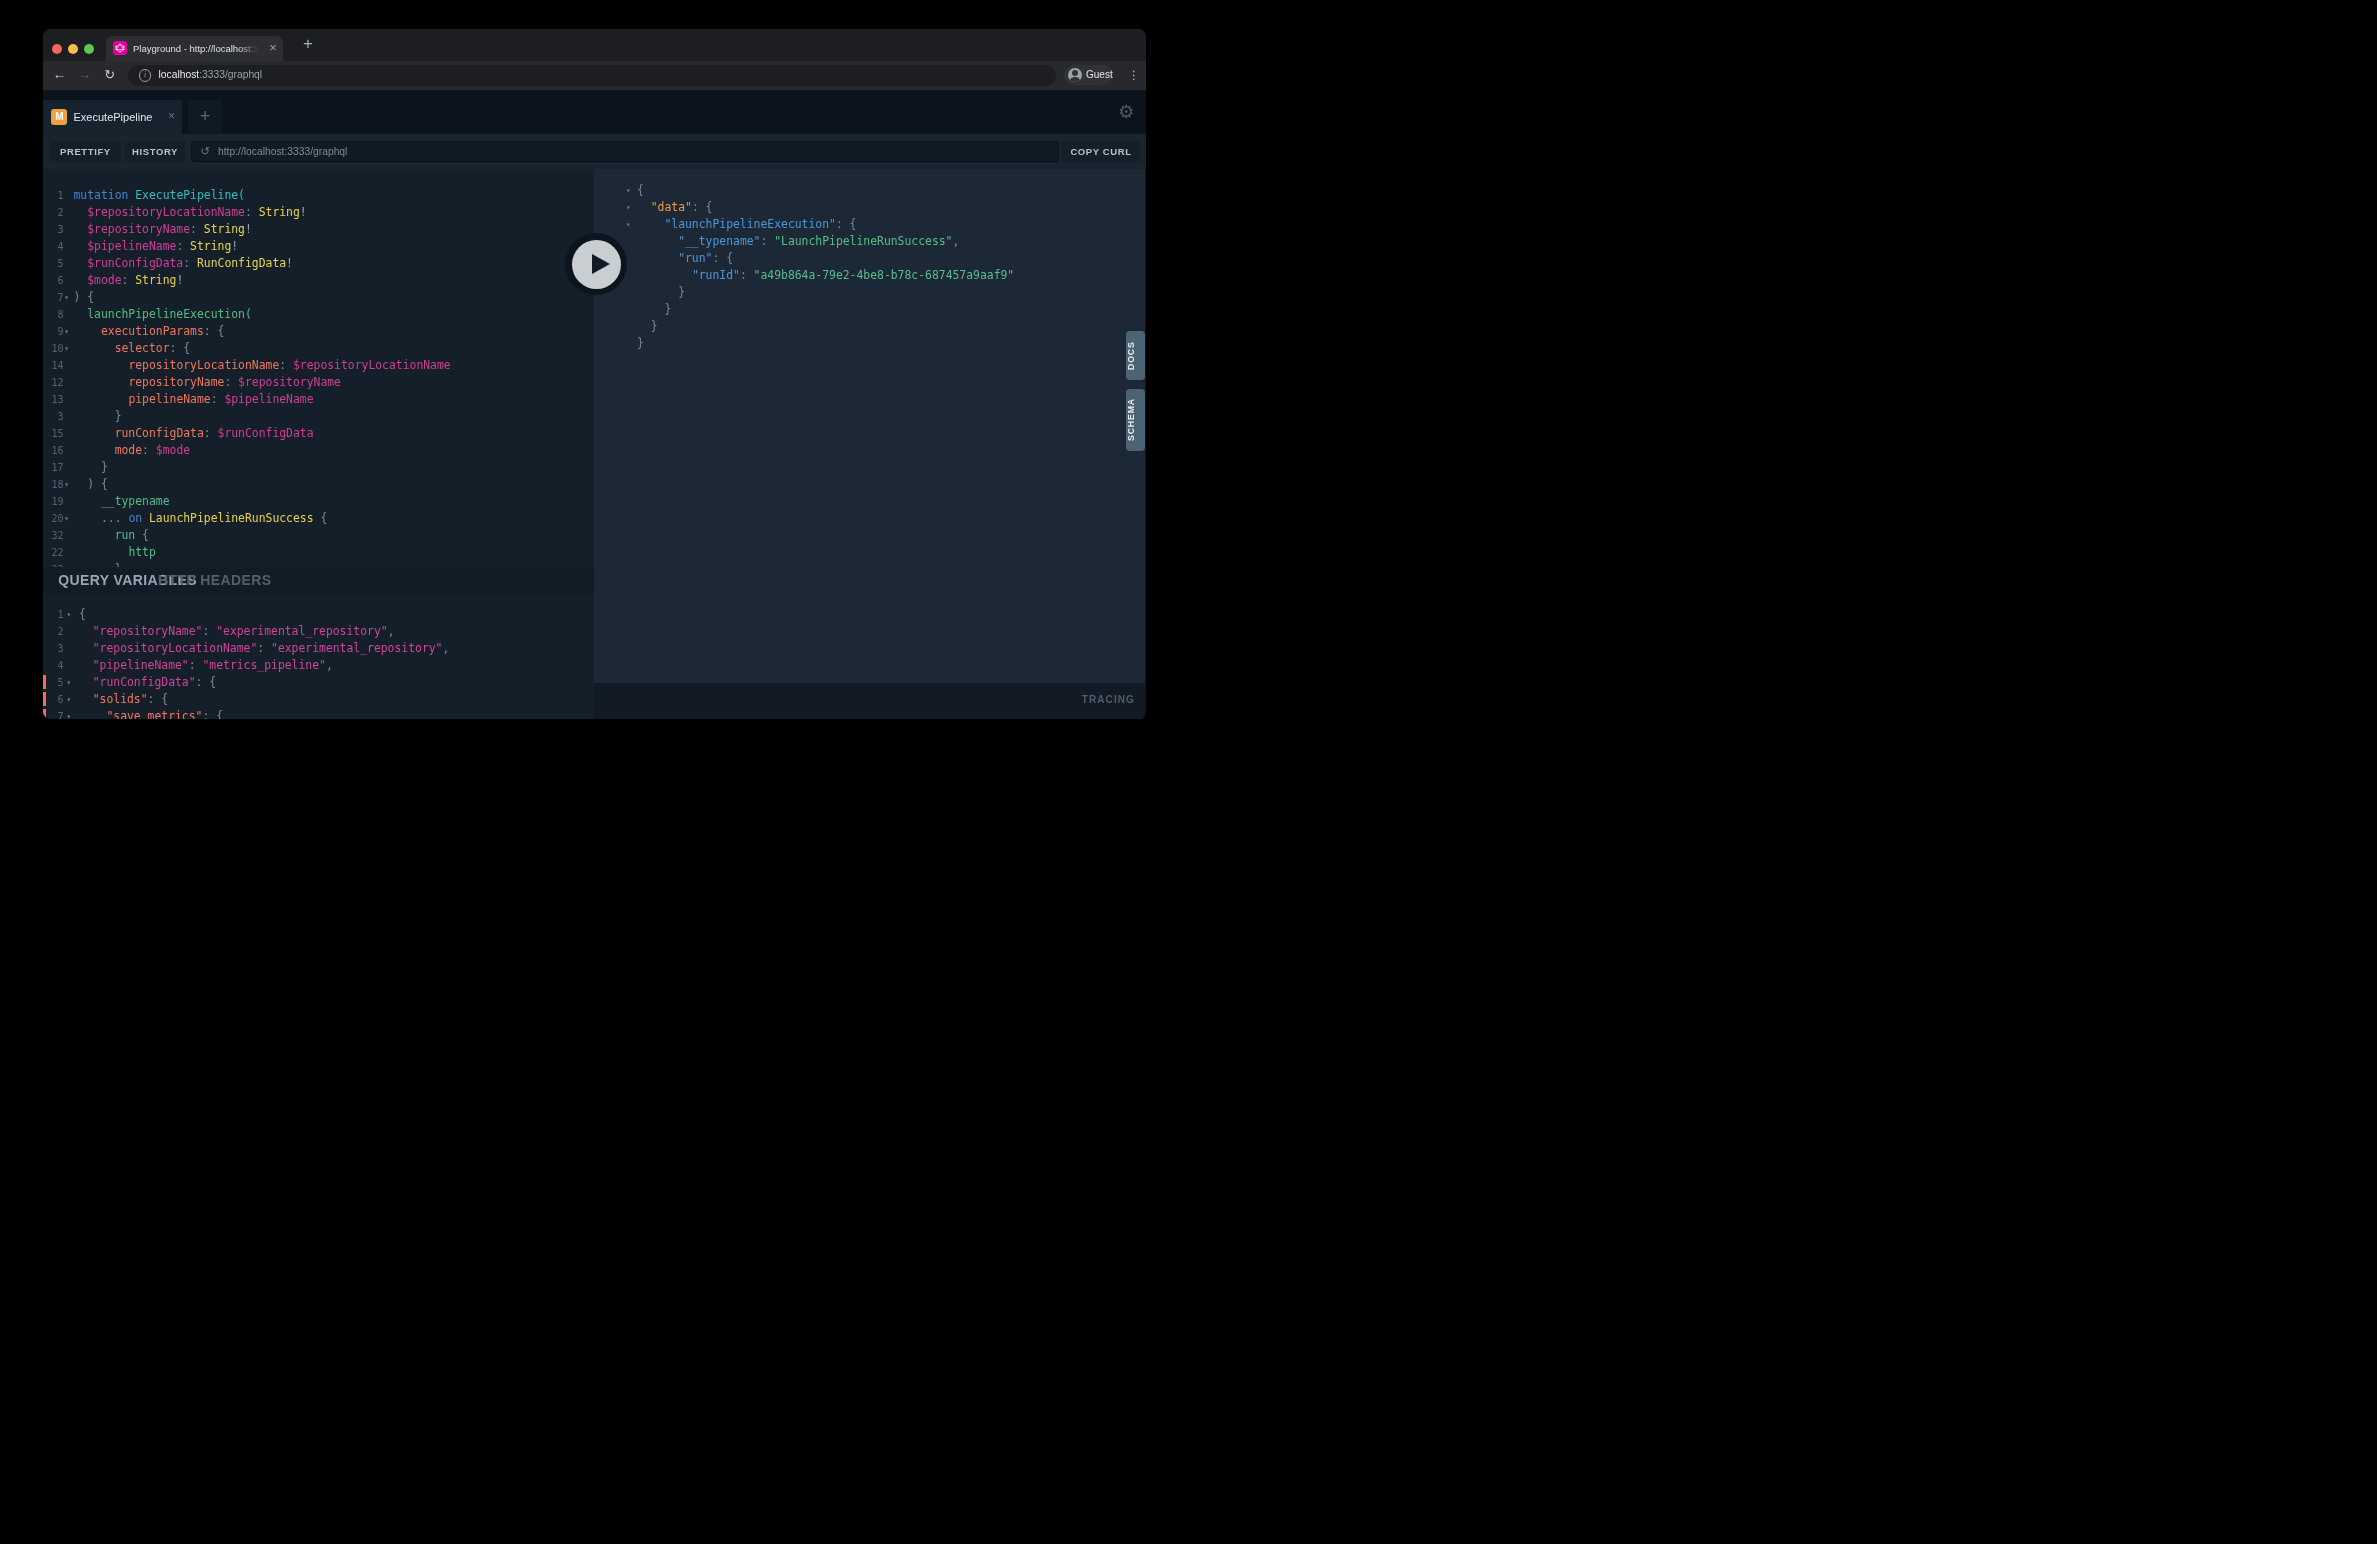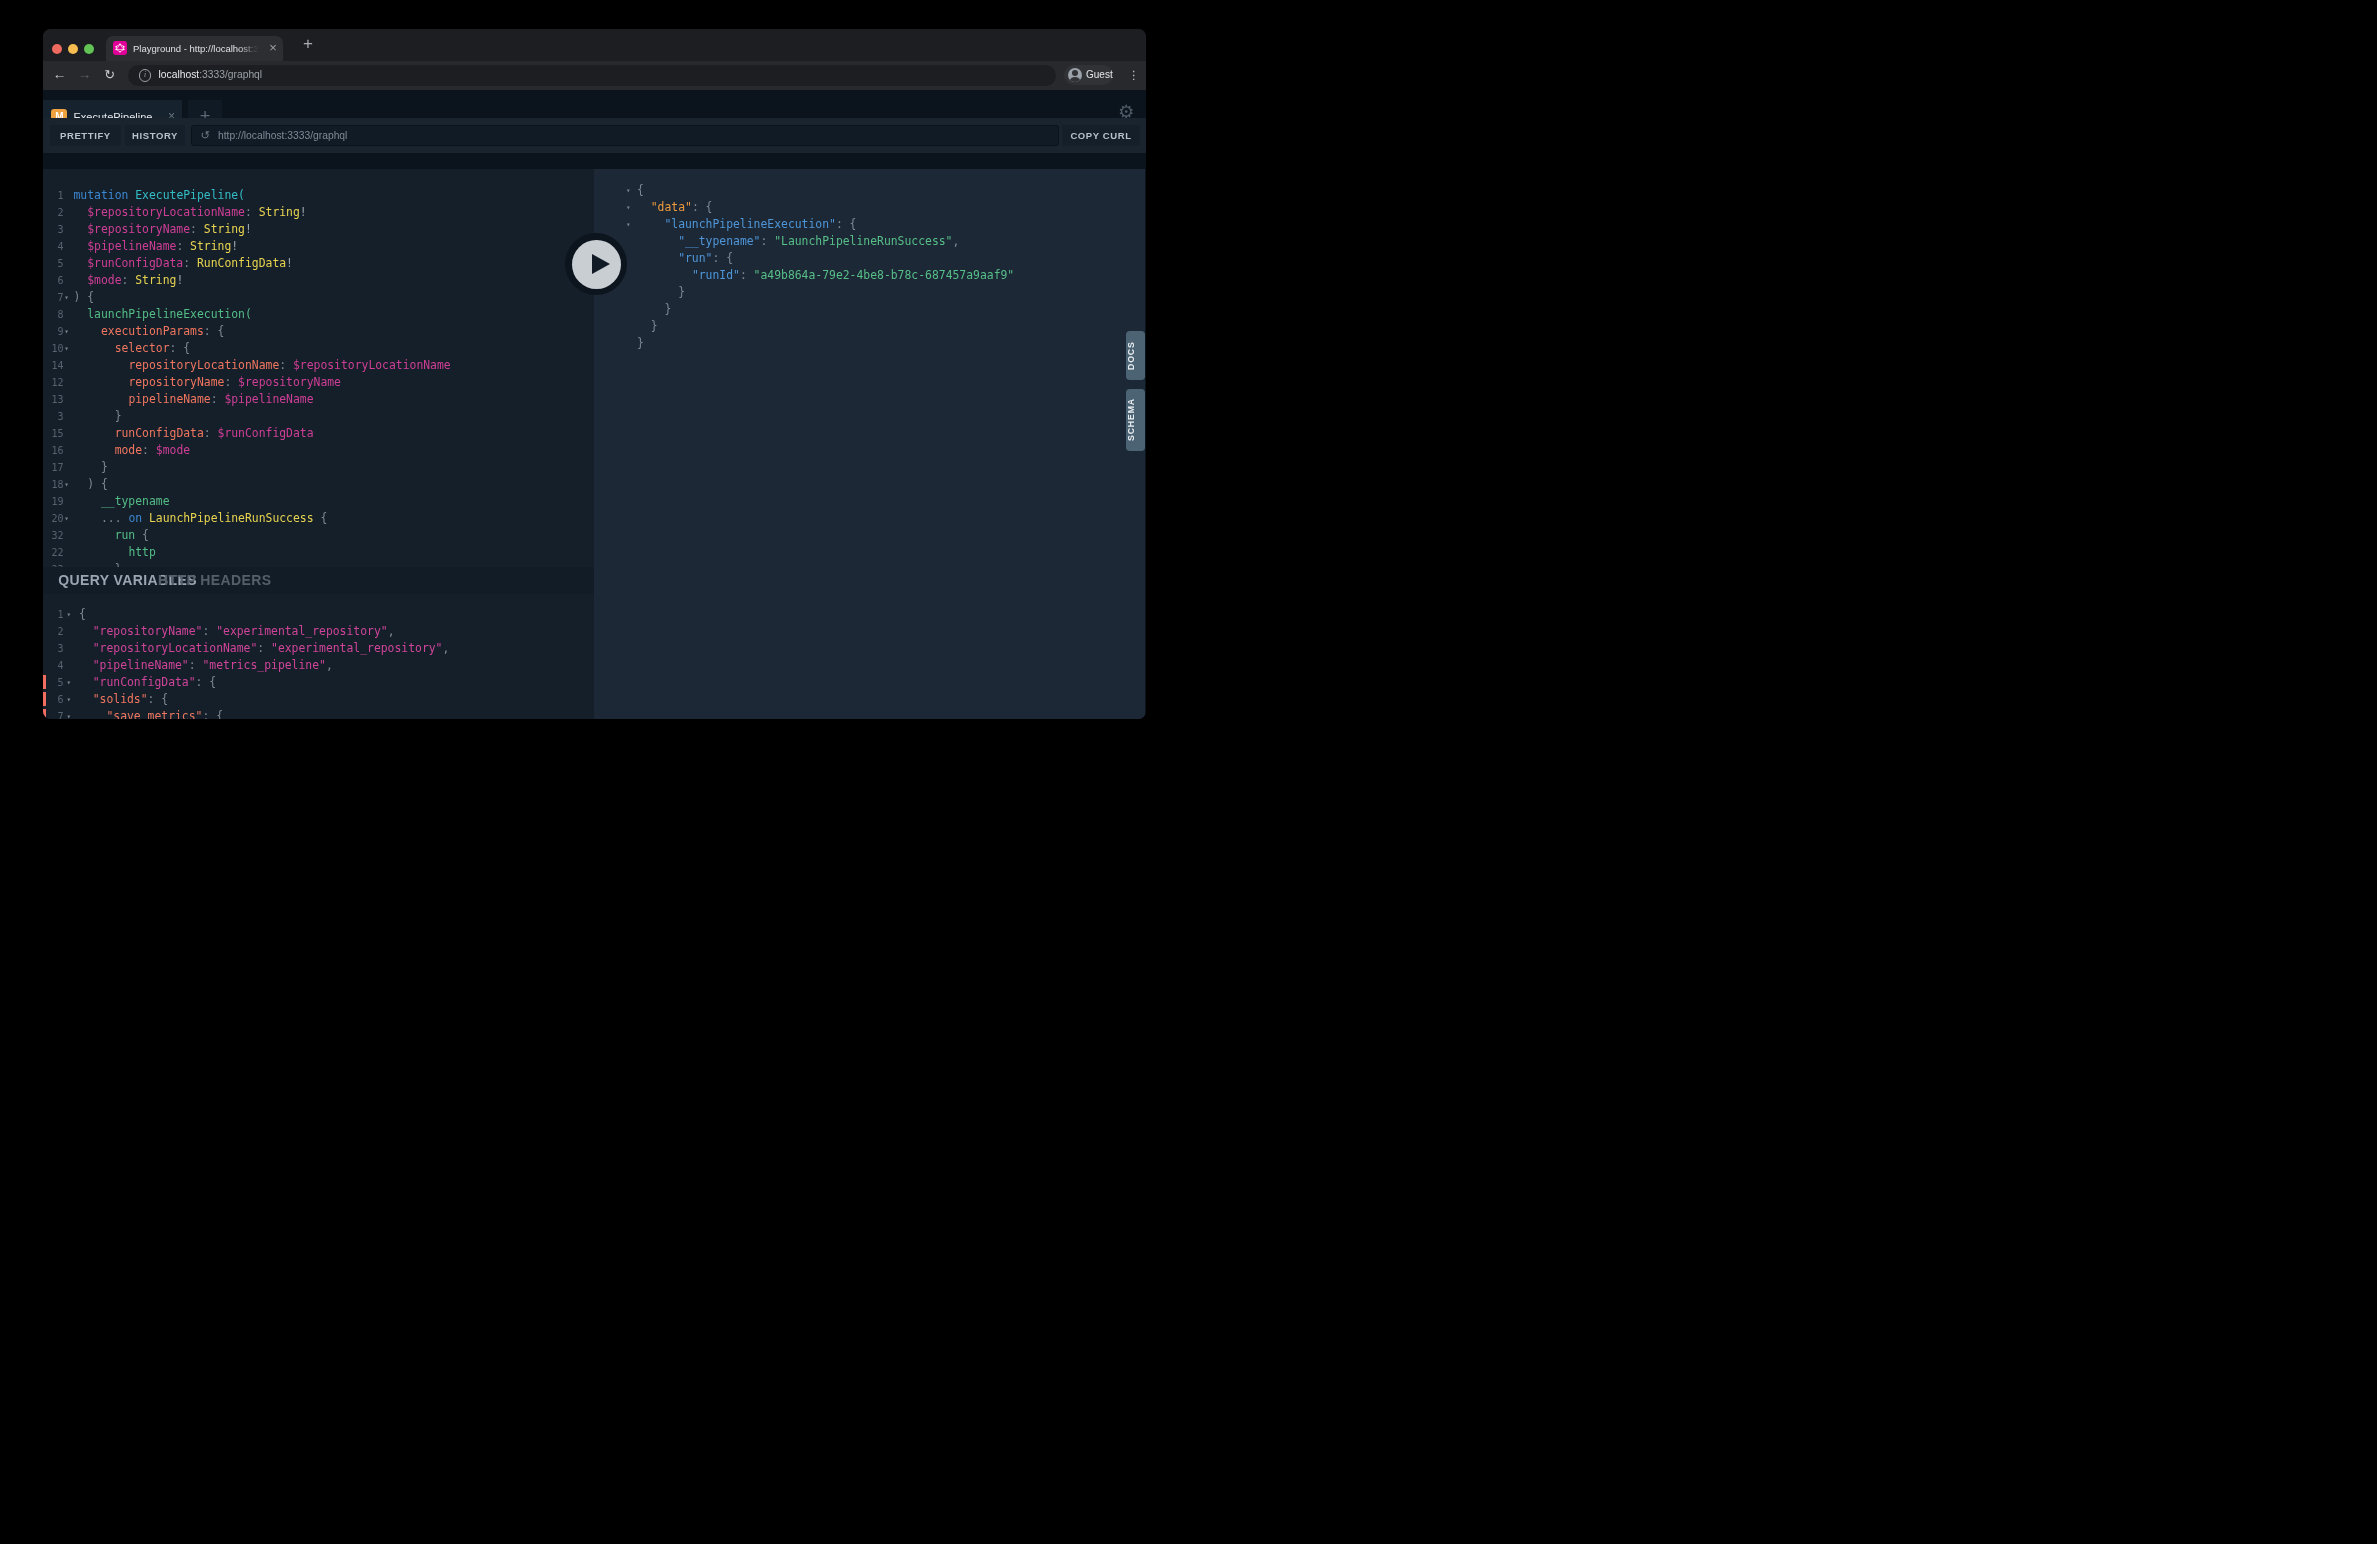--- a/index.html
+++ b/index.html
@@ -62,21 +62,21 @@
           background:#eea13f;color:#fff;font-size:10px;font-weight:bold;text-align:center;
           line-height:16px;}
   .session-title{position:absolute;left:30.5px;top:0;height:34px;line-height:34px;color:#e3e7ea;
           font-size:11px;}
   .session-close{position:absolute;right:6.9px;top:0;height:34px;line-height:33px;color:#68737e;
           font-size:12.2px;}
   .plus-tab{position:absolute;left:145px;top:10px;width:34px;height:34px;background:#0f1a24;
           color:#5b6772;font-size:18.3px;font-weight:300;text-align:center;line-height:32px;}
   .gear{position:absolute;right:9.1px;top:0;height:44px;line-height:43px;font-size:18.3px;
         color:#4d5a67;width:21.3px;text-align:center;}
-  .pg-toolbar{position:absolute;left:0;top:28px;width:100%;height:35px;background:#19242f;}
+  .pg-toolbar{position:absolute;left:0;top:44px;width:100%;height:35px;background:#19242f;}
   .pgbtn{position:absolute;top:6.9px;height:21.3px;background:#141f2a;border-radius:2.3px;
          color:#b9c2cb;font-size:9.5px;font-weight:bold;letter-spacing:0.6px;text-align:center;
          line-height:21.3px;}
   .btn-prettify{left:6.9px;width:71px;}
   .btn-history{left:82px;width:60px;}
   .btn-copycurl{left:1019px;width:78px;}
   .endpoint{position:absolute;left:148px;top:6.9px;width:868px;height:21.3px;background:#111b26;
             border:0.8px solid #0a121a;border-radius:3px;box-sizing:border-box;}
   .endpoint .hist-ic{position:absolute;left:8.4px;top:0;height:20px;line-height:19px;
             color:#6a7580;font-size:11.4px;}
@@ -255,20 +255,23 @@
               <div class="cl"><span class="fold">▾</span><span class="ct"><span class="tk-pl">  </span><span class="tk-rd">"data"</span><span class="tk-pu">: {</span></span></div>
               <div class="cl"><span class="fold">▾</span><span class="ct"><span class="tk-pl">    </span><span class="tk-rk">"launchPipelineExecution"</span><span class="tk-pu">: {</span></span></div>
               <div class="cl"><span class="ct"><span class="tk-pl">      </span><span class="tk-rk">"__typename"</span><span class="tk-pu">: </span><span class="tk-rs">"LaunchPipelineRunSuccess"</span><span class="tk-pu">,</span></span></div>
               <div class="cl"><span class="ct"><span class="tk-pl">      </span><span class="tk-rk">"run"</span><span class="tk-pu">: {</span></span></div>
               <div class="cl"><span class="ct"><span class="tk-pl">        </span><span class="tk-rk">"runId"</span><span class="tk-pu">: </span><span class="tk-rs">"a49b864a-79e2-4be8-b78c-687457a9aaf9"</span></span></div>
               <div class="cl"><span class="ct"><span class="tk-pl">      </span><span class="tk-pu">}</span></span></div>
               <div class="cl"><span class="ct"><span class="tk-pl">    </span><span class="tk-pu">}</span></span></div>
               <div class="cl"><span class="ct"><span class="tk-pl">  </span><span class="tk-pu">}</span></span></div>
               <div class="cl"><span class="ct"><span class="tk-pu">}</span></span></div>
             </div>
+          <div class="tracing">
+            <span class="tracing-label">TRACING</span>
+          </div>
         </div>
 
         <div class="play">
           <div class="play-inner">
               <span class="tri"></span>
             </div>
         </div>
 
         <div class="side-tab side-docs">DOCS</div>
         <div class="side-tab side-schema">SCHEMA</div>

